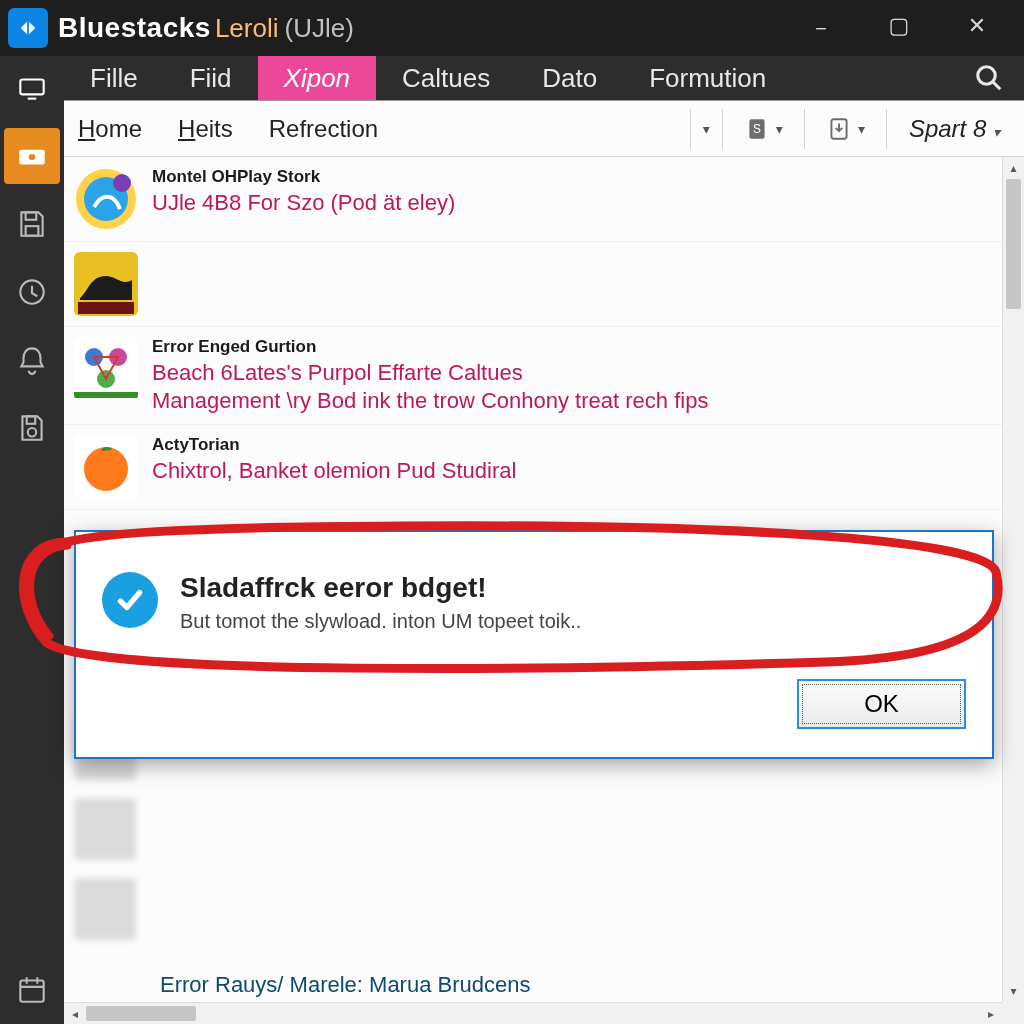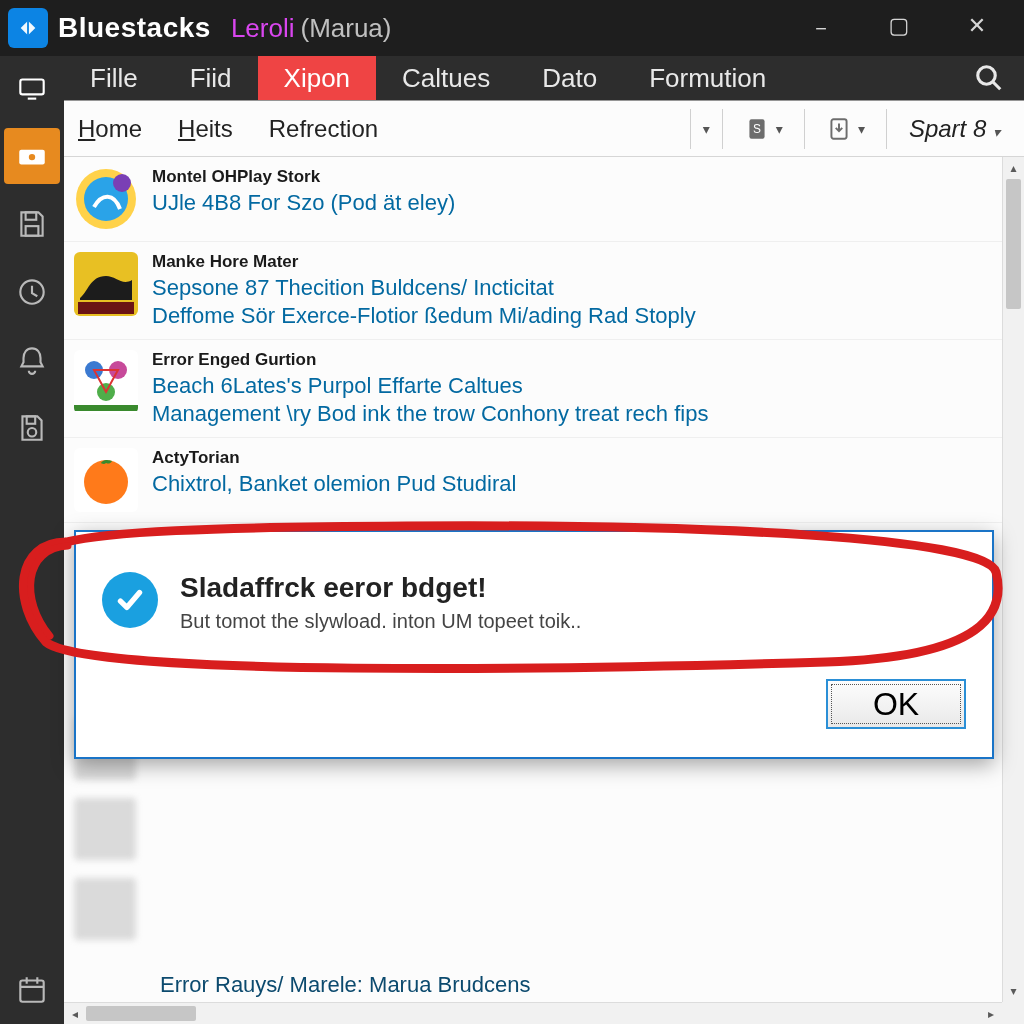--- a/index.html
+++ b/index.html
@@ -3,21 +3,21 @@
 <meta charset="utf-8">
 <style>
 * { box-sizing: border-box; margin: 0; padding: 0; font-family: "Segoe UI", Tahoma, sans-serif; }
 body { width: 1024px; height: 1024px; background: #1d1d1d; overflow: hidden; position: relative; }
 
 
 .titlebar { height: 56px; background: #1e1e1e; display: flex; align-items: center; padding: 0 8px; color: #fff; }
 .titlebar .app-icon { width: 40px; height: 40px; background: #0c84e4; border-radius: 6px; display: flex; align-items: center; justify-content: center; margin-right: 10px; }
 .titlebar .app-icon svg { width: 22px; height: 22px; fill: #fff; }
 .titlebar .title-main { font-size: 28px; font-weight: 700; letter-spacing: .5px; }
-.titlebar .title-sub { font-size: 26px; font-weight: 400; color: #d946ef; margin-left: 20px; }
+.titlebar .title-sub { font-size: 26px; font-weight: 400; color: #fdba74; margin-left: 4px; }
 .titlebar .title-paren { font-size: 26px; font-weight: 400; color: #c0c0c0; margin-left: 6px; }
 .titlebar .win-controls { margin-left: auto; display: flex; gap: 48px; padding-right: 24px; }
 .titlebar .win-controls span { color: #d6d6d6; font-size: 22px; width: 30px; text-align: center; }
 
 
 .main-row { display: flex; height: calc(1024px - 56px); }
 
 
 .toolstrip { width: 64px; background: #2d2d2d; display: flex; flex-direction: column; align-items: center; padding-top: 0; }
 .toolstrip .tool { width: 56px; height: 56px; display: flex; align-items: center; justify-content: center; color: #b9b9b9; margin: 6px 0; border-radius: 4px; }
@@ -27,21 +27,21 @@
 .toolstrip .tool.highlight { background: #e78a1f; }
 .toolstrip .tool.highlight svg { stroke: #fff; }
 .toolstrip .spacer { flex: 1; }
 
 
 .right-col { flex: 1; display: flex; flex-direction: column; background: #2d2d2d; }
 
 
 .menubar { height: 44px; background: #2d2d2d; display: flex; align-items: stretch; color: #e8e8e8; }
 .menubar .menu-item { padding: 0 26px; display: flex; align-items: center; font-size: 26px; }
-.menubar .menu-item.active { background: #ef4444; color: #fff; }
+.menubar .menu-item.active { background: #ec4899; color: #fff; font-style: italic; }
 .menubar .search { margin-left: auto; width: 70px; display: flex; align-items: center; justify-content: center; }
 .menubar .search svg { width: 30px; height: 30px; stroke: #e8e8e8; fill: none; stroke-width: 2.5; }
 
 
 .content { flex: 1; background: #fcfcfc; display: flex; flex-direction: column; border-top: 1px solid #969696; position: relative; }
 
 
 .subtabs { height: 56px; display: flex; align-items: center; padding: 0 14px; border-bottom: 1px solid #d6d6d6; font-size: 24px; color: #222; }
 .subtabs .st { margin-right: 36px; }
 .subtabs .st .ul { text-decoration: underline; }
@@ -53,42 +53,42 @@
 .subtabs .spart { padding: 0 10px; font-style: italic; }
 
 
 .list { flex: 1; overflow: hidden; position: relative; }
 .scroll-inner { position: absolute; inset: 0 22px 0 0; overflow: hidden; }
 .row { display: flex; padding: 10px 14px 10px 10px; gap: 14px; border-bottom: 1px solid #efefef; }
 .row .thumb { width: 64px; height: 64px; border-radius: 6px; flex-shrink: 0; display:flex; align-items:center; justify-content:center; overflow:hidden; }
 .row .thumb svg { width: 100%; height: 100%; }
 .row .txt { flex: 1; min-width: 0; }
 .row .txt .t1 { font-size: 17px; font-weight: 700; color: #1a1a1a; margin-bottom: 2px; }
-.row .txt .t2 { font-size: 22px; color: #0369a1; line-height: 1.25; }
+.row .txt .t2 { font-size: 22px; color: #be185d; line-height: 1.25; }
 
 
 .vscroll { position: absolute; top: 0; right: 0; bottom: 22px; width: 22px; background: #f1f1f1; border-left: 1px solid #dcdcdc; }
 .vscroll .arrow { height: 22px; display:flex; align-items:center; justify-content:center; color:#5a5a5a; font-size:12px; }
 .vscroll .thumb { position:absolute; left:3px; right:3px; top:22px; height:130px; background:#c6c6c6; border-radius:2px; }
 .hscroll { position:absolute; left:0; right:22px; bottom:0; height:22px; background:#f1f1f1; border-top:1px solid #dcdcdc; }
 .hscroll .arrow { width:22px; height:22px; display:inline-flex; align-items:center; justify-content:center; color:#5a5a5a; font-size:12px; }
 .hscroll .thumb { position:absolute; top:3px; bottom:3px; left:22px; width:110px; background:#c6c6c6; border-radius:2px; }
 .corner { position:absolute; right:0; bottom:0; width:22px; height:22px; background:#f1f1f1; }
 
 
 .dialog { position: absolute; left: 74px; top: 530px; width: 920px; background: #fff; border: 2px solid #1a74c7; box-shadow: 0 6px 20px rgba(0,0,0,.35); }
 .dialog .hdr { background: #1a74c7; color: #fff; padding: 18px 56px 18px 22px; font-size: 28px; line-height: 1.35; position: relative; }
 .dialog .hdr .close { position: absolute; right: 14px; top: 10px; font-size: 20px; color: #fff; }
 .dialog .body { padding: 40px 26px 26px 26px; display: flex; gap: 22px; align-items: flex-start; }
 .dialog .check { width: 56px; height: 56px; border-radius: 50%; background: #1aa0e0; display:flex; align-items:center; justify-content:center; flex-shrink:0; }
 .dialog .check svg { width: 34px; height: 34px; stroke:#fff; fill:none; stroke-width:5; stroke-linecap:round; stroke-linejoin:round; }
 .dialog .msg .m1 { font-size: 28px; font-weight: 600; color: #222; margin-bottom: 6px; }
 .dialog .msg .m2 { font-size: 20px; color: #444; }
 .dialog .btnrow { display:flex; justify-content:flex-end; padding: 20px 26px 28px; }
-.dialog .ok { width: 140px; height: 50px; background: linear-gradient(#fdfdfd,#e9e9e9); border: 2px solid #2b8fd6; outline: 1px dotted #555; outline-offset: -6px; font-size: 32px; display:flex; align-items:center; justify-content:center; }
+.dialog .ok { width: 169px; height: 50px; background: linear-gradient(#fdfdfd,#e9e9e9); border: 2px solid #2b8fd6; outline: 1px dotted #555; outline-offset: -6px; font-size: 24px; display:flex; align-items:center; justify-content:center; }
 
 
 .redmark { position:absolute; left:6px; top:512px; width:1010px; height:170px; pointer-events:none; }
 .redmark svg { width:100%; height:100%; }
 
 
 .blur-thumbs { position:absolute; left:74px; top:700px; width:80px; }
 .blur-thumbs div { width:62px; height:62px; margin:18px 0; background:#dadada; filter:blur(3px); border-radius:4px; }
 
 
@@ -100,21 +100,21 @@
 
 <div class="titlebar">
   <div class="app-icon">
     <svg viewBox="0 0 24 24">
         <path d="M4 12l8-8 8 8-8 8z" fill="#fff" opacity=".95"></path>
         <path d="M12 4v16" stroke="#0c84e4" stroke-width="2"></path>
       </svg>
   </div>
   <span class="title-main">Bluestacks</span>
   <span class="title-sub">Leroli</span>
-  <span class="title-paren">(Marua)</span>
+  <span class="title-paren">(UJle)</span>
   <div class="win-controls">
     <span>－</span>
     <span>▢</span>
     <span>✕</span>
   </div>
 </div>
 
 <div class="main-row">
 
   <div class="toolstrip">
@@ -231,25 +231,20 @@
           </div>
 
           <div class="row">
             <div class="thumb">
               <svg viewBox="0 0 64 64">
                   <rect width="64" height="64" fill="#e8c023"></rect>
                   <path d="M6 46c8-6 10-22 26-22 10 0 16 10 26 4v20H6z" fill="#1c1c1c"></path>
                   <rect x="4" y="50" width="56" height="12" fill="#6b1414"></rect>
                 </svg>
             </div>
-            <div class="txt">
-              <div class="t1">Manke Hore Mater</div>
-              <div class="t2">Sepsone 87 Thecition Buldcens/ Incticitat</div>
-              <div class="t2">Deffome Sör Exerce-Flotior ßedum Mi/ading Rad Stoply</div>
-            </div>
           </div>
 
           <div class="row">
             <div class="thumb">
               <svg viewBox="0 0 64 64">
                   <rect width="64" height="64" fill="#fff"></rect>
                   <circle cx="20" cy="20" r="9" fill="#3b7ad1"></circle>
                   <circle cx="44" cy="20" r="9" fill="#c74a9a"></circle>
                   <circle cx="32" cy="42" r="9" fill="#4fae4a"></circle>
                   <path d="M20 20L44 20 32 42z" stroke="#d33" stroke-width="2" fill="none"></path>

